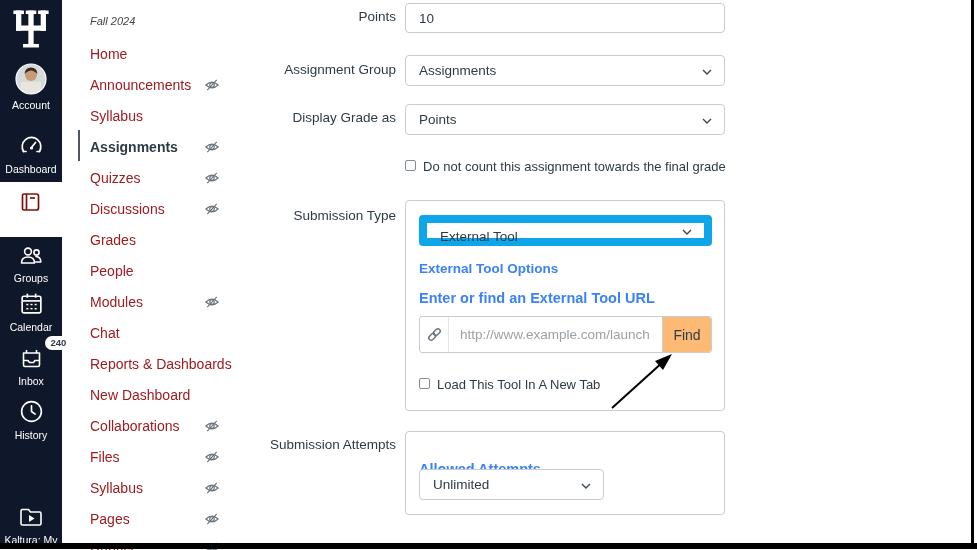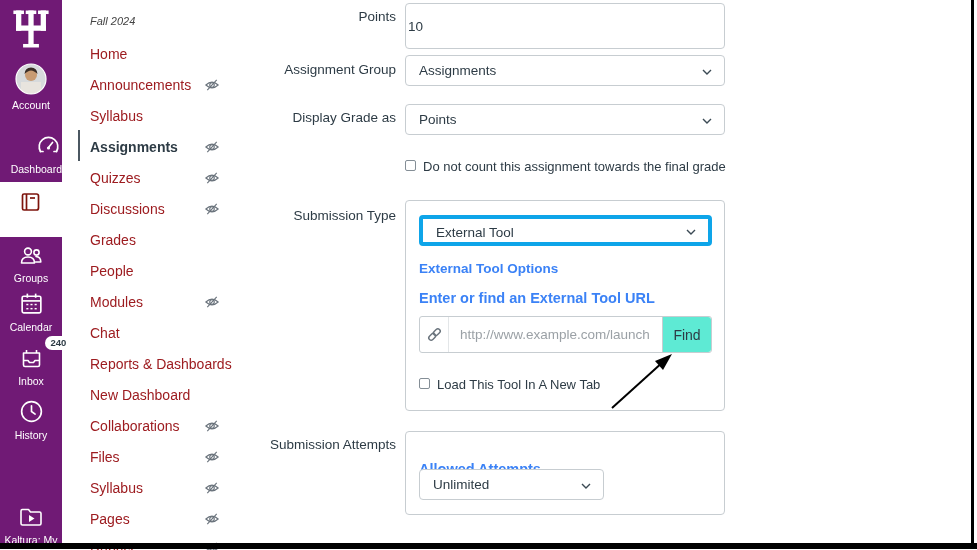--- a/index.html
+++ b/index.html
@@ -2,55 +2,55 @@
 <html><head>
 <meta charset="utf-8">
 <style>
   * { margin:0; padding:0; box-sizing:border-box; }
   html,body { background:#fff; }
   .screen {
     position:relative; width:977px; height:550px; overflow:hidden;
     background:#fff; font-family:"Liberation Sans", sans-serif; color:#2d3b45;
   }
   
-  .global-nav { position:absolute; left:0; top:0; width:62px; height:543px; background:#701a75; }
+  .global-nav { position:absolute; left:0; top:0; width:62px; height:543px; background:#0f172a; }
   .gn-item { position:absolute; left:0; width:62px; text-align:center; color:#fff; }
   .gn-label { display:block; font-size:10.5px; color:#fff; letter-spacing:0; }
   .gn-icon { display:inline-block; }
   .gn-active { position:absolute; left:0; top:182px; width:62px; height:55px; background:#ffffff; }
   .logo { position:absolute; top:6px; left:0; width:62px; text-align:center; }
   .badge { position:absolute; left:27px; top:-9px; background:#fff; color:#2d3b45; font-size:9.5px;
            border-radius:9px; padding:1px 6px; font-weight:bold; line-height:12px; }
   
   .term { position:absolute; left:90px; top:15px; font-size:11px; font-style:italic; color:#444; }
   .cn-item { position:absolute; left:90px; font-size:14px; color:#9d1c20; white-space:nowrap; cursor:pointer; }
   .cn-item.active { color:#2d3b45; font-weight:bold; }
   .active-bar { position:absolute; left:78px; top:130px; width:2px; height:31px; background:#4b5761; }
   .eye { position:absolute; left:204px; }
   
   .flabel { position:absolute; width:160px; right:581px; text-align:right; font-size:13.5px; color:#2d3b45; }
   .box { position:absolute; left:405px; width:320px; background:#fff; border:1px solid #c7cdd1; border-radius:4px; }
   .value-text { font-size:13.5px; color:#2d3b45; padding-left:13px; line-height:29px; }
   .chev { position:absolute; right:12px; top:50%; margin-top:-2px; }
   .panel { position:absolute; left:405px; width:320px; border:1px solid #c7cdd1; border-radius:4px; background:#fff; }
-  .sel-blue { position:absolute; left:419px; width:293px; height:31px; border:4px solid #0ea5e9; border-radius:4px; background:#fff; }
+  .sel-blue { position:absolute; left:419px; width:293px; height:31px; border:8px solid #0ea5e9; border-radius:4px; background:#fff; }
   .sel-blue .value-text { line-height:27px; }
   .heading { position:absolute; left:419px; font-weight:bold; font-size:13.5px; color:#3b82f6; white-space:nowrap; }
   .heading-lg { font-size:14.5px; }
   .chkrow-label { position:absolute; font-size:13px; color:#2d3b45; white-space:nowrap; }
   .chk { position:absolute; width:11px; height:11px; border:1px solid #848e96; border-radius:2px; background:#fff; }
   .urlgroup { position:absolute; left:419px; top:316px; width:293px; height:37px; border:1px solid #c7cdd1; border-radius:3px; background:#fff; }
   .url-icon-cell { position:absolute; left:0; top:0; bottom:0; width:29px; border-right:1px solid #e3e6e8; display:flex; align-items:center; justify-content:center; }
   .url-input { position:absolute; left:30px; top:0; height:35px; width:212px; border:0; outline:none; font-family:"Liberation Sans",sans-serif;
                font-size:13.5px; color:#2d3b45; padding-left:10px; }
   .url-input::placeholder { color:#9ba1a6; }
-  .find-btn { position:absolute; right:0; top:0; bottom:0; width:49px; background:#5eead4; border:0; border-left:1px solid #c7cdd1;
+  .find-btn { position:absolute; right:0; top:0; bottom:0; width:49px; background:#fdba74; border:0; border-left:1px solid #c7cdd1;
               border-radius:0 3px 3px 0; font-family:"Liberation Sans",sans-serif; font-size:14px; color:#2d3b45; cursor:pointer; }
-  input.points { position:absolute; left:405px; top:3px; width:320px; height:46px; border:1px solid #c7cdd1; border-radius:4px;
-                 font-family:"Liberation Sans",sans-serif; font-size:13.5px; color:#2d3b45; padding-left:2px; outline:none; }
+  input.points { position:absolute; left:405px; top:3px; width:320px; height:30px; border:1px solid #c7cdd1; border-radius:4px;
+                 font-family:"Liberation Sans",sans-serif; font-size:13.5px; color:#2d3b45; padding-left:13px; outline:none; }
   
   .edge-right { position:absolute; left:971px; top:0; width:3px; height:543px; background:#000; }
   .edge-bottom { position:absolute; left:0; top:543px; width:977px; height:6px; background:#000; }
 </style>
 </head>
 <body>
 
 <div class="screen">
 
   <aside class="global-nav">
@@ -82,21 +82,21 @@
             <rect x="6" y="19" width="20" height="13" fill="#e8e4de"></rect>
             <circle cx="16" cy="12" r="6" fill="#c89b72"></circle>
             <path d="M9.5 11 Q10 4.5 16 4.5 Q22 4.5 22.5 11 Q19 7.5 16 7.5 Q13 7.5 9.5 11Z" fill="#3a2d26"></path>
           </g>
           <circle cx="16" cy="16" r="15" fill="none" stroke="#ffffff" stroke-width="1.2"></circle>
         </svg>
       </span>
       <span class="gn-label">Account</span>
     </div>
 
-    <div class="gn-item" style="top:133px;text-align:right;">
+    <div class="gn-item" style="top:133px;">
       <span class="gn-icon">
         <svg width="27" height="26" viewBox="0 0 26 26" fill="none" stroke="#ffffff" stroke-width="1.7" stroke-linecap="round">
           <path d="M5 18.5 A9.3 9.3 0 1 1 21 18.5"></path>
           <path d="M5 18.5 L7.5 18.5 M18.5 18.5 L21 18.5"></path>
           <line x1="13" y1="14.5" x2="17" y2="9.5"></line>
           <circle cx="13" cy="15" r="1.6" fill="#fff" stroke="none"></circle>
         </svg>
       </span>
       <span class="gn-label">Dashboard</span>
     </div>

